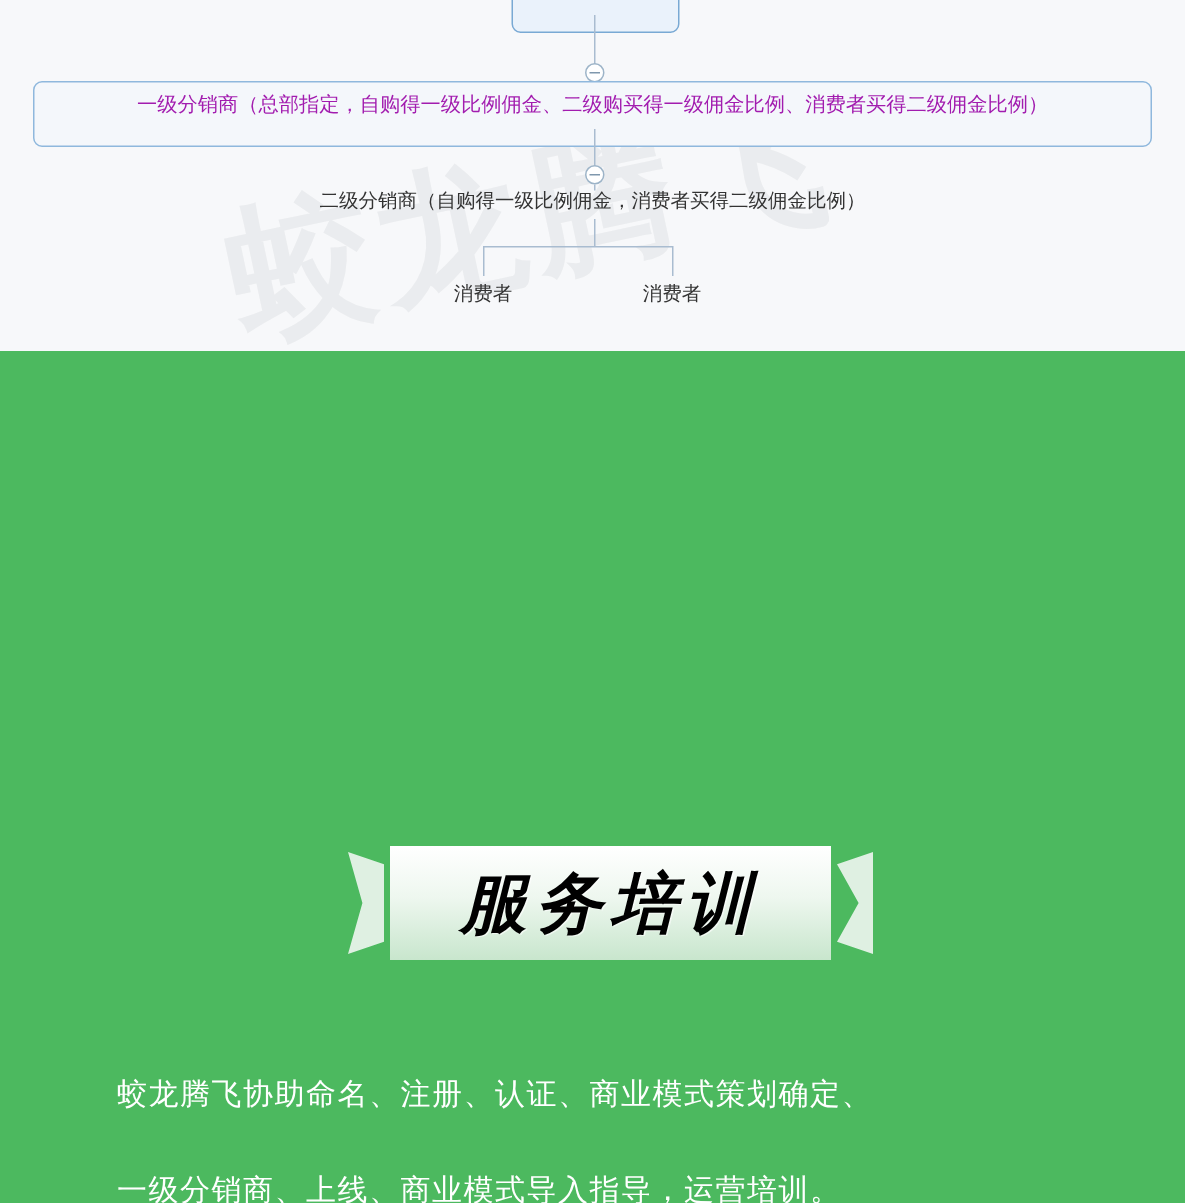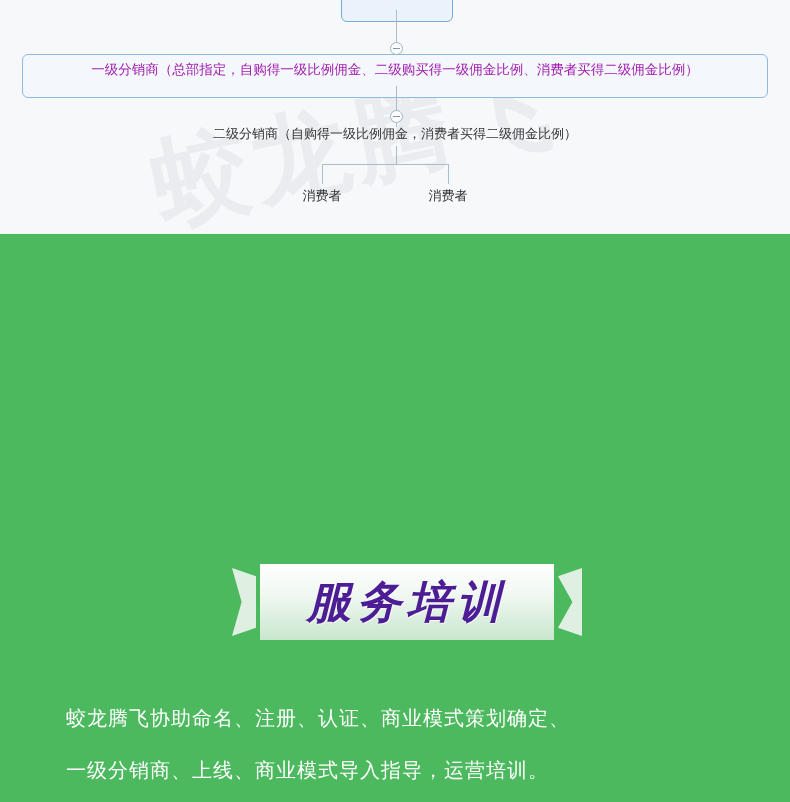--- a/index.html
+++ b/index.html
@@ -140,21 +140,21 @@
     top: 0;
     height: 56px;
     line-height: 78px;
     width: 100%;
     text-align: center;
     font-family: "Liberation Serif", serif;
     font-weight: bold;
     font-style: italic;
     font-size: 44px;
     letter-spacing: 6px;
-    color: #4c1d95;
+    color: #000000;
     text-shadow: 1px 1px 0 rgba(255,255,255,0.6);
   }
   .ribbon-left, .ribbon-right {
     position: absolute;
     top: 4px;
     width: 24px;
     height: 68px;
     background: #dff0e2;
   }
   .ribbon-left {
@@ -177,21 +177,21 @@
     position: absolute;
     left: 66px;
     top: 458px;
     width: 660px;
     color: #ffffff;
     font-size: 20px;
     line-height: 52px;
     letter-spacing: 1px;
   }
   .body-text p {
-    margin: 0;
+    margin: 12px;
   }
 </style>
 </head>
 <body>
 
 <div class="page">
 
   <div class="diagram-section">
 
     <div class="watermark">蛟龙腾飞</div>

